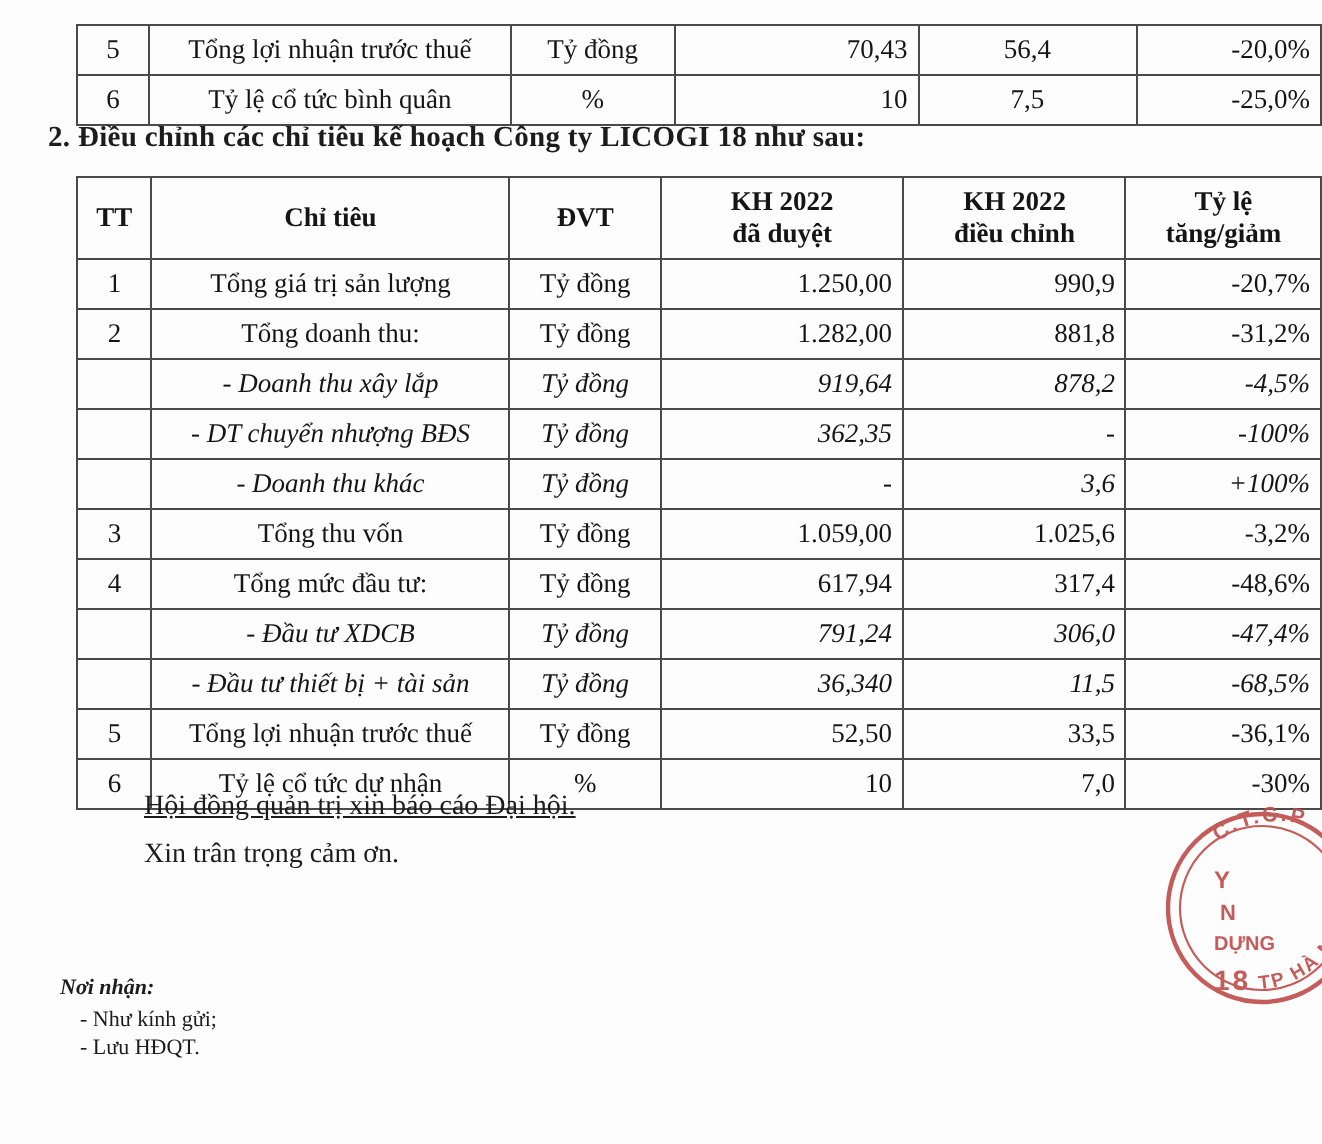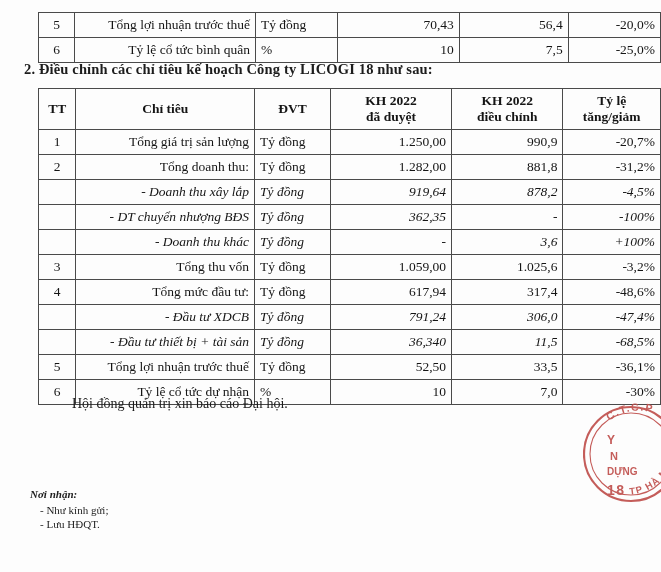--- a/index.html
+++ b/index.html
@@ -27,37 +27,37 @@
   }
   table.doc-table td, table.doc-table th {
     border: 1px solid #4a4a4a;
     padding: 1px 5px;
     vertical-align: middle;
     font-weight: normal;
   }
 
   
   .c-tt   { width: 28px;  text-align: center; }
-  .c-name { width: 192px; text-align: right; }
-  .c-unit { width: 72px;  text-align: left; }
+  .c-name { width: 192px; text-align: center; }
+  .c-unit { width: 72px;  text-align: center; }
   .c-kh   { width: 122px; text-align: right; }
   .c-adj  { width: 112px; text-align: right; }
   .c-pct  { width: 92px;  text-align: right; }
 
   
   #top-table {
     position: absolute;
     left: 38px;
     top: 12px;
   }
   #top-table td { height: 22px; }
   #top-table .c-name { width: 192px; }
   #top-table .c-unit { width: 78px; }
   #top-table .c-kh   { width: 124px; }
-  #top-table .c-adj  { width: 110px; }
+  #top-table .c-adj  { width: 110px; text-align: center; }
   #top-table .c-pct  { width: 88px; }
 
   
   #section-heading {
     position: absolute;
     left: 24px;
     top: 61px;
     font-size: 14.5px;
     font-weight: bold;
     letter-spacing: 0.15px;
@@ -84,21 +84,21 @@
 
   .hdr-l1 { display: block; }
   .hdr-l2 { display: block; }
 
   
   .body-line {
     position: absolute;
     font-size: 14px;
     white-space: nowrap;
   }
-  #line-report { left: 72px; top: 396px; }
+  #line-report { left: 72px; top: 396px; text-decoration: underline; }
   #line-thanks { left: 72px; top: 420px; }
 
   
   #sig-block {
     position: absolute;
     left: 372px;
     top: 432px;
     width: 208px;
     text-align: center;
   }
@@ -285,20 +285,21 @@
           <td class="c-name">Tỷ lệ cổ tức dự nhận</td>
           <td class="c-unit">%</td>
           <td class="c-kh">10</td>
           <td class="c-adj">7,0</td>
           <td class="c-pct">-30%</td>
         </tr>
       </tbody>
   </table>
 
   <div class="body-line" id="line-report">Hội đồng quản trị xin báo cáo Đại hội.</div>
+  <div class="body-line" id="line-thanks">Xin trân trọng cảm ơn.</div>
 
 
   <div id="recipients">
     <div class="rc-title">Nơi nhận:</div>
     <div class="rc-item">- Như kính gửi;</div>
     <div class="rc-item">- Lưu HĐQT.</div>
   </div>
 
   <div id="seal">
     <svg width="96" height="105" viewBox="0 0 96 105">

